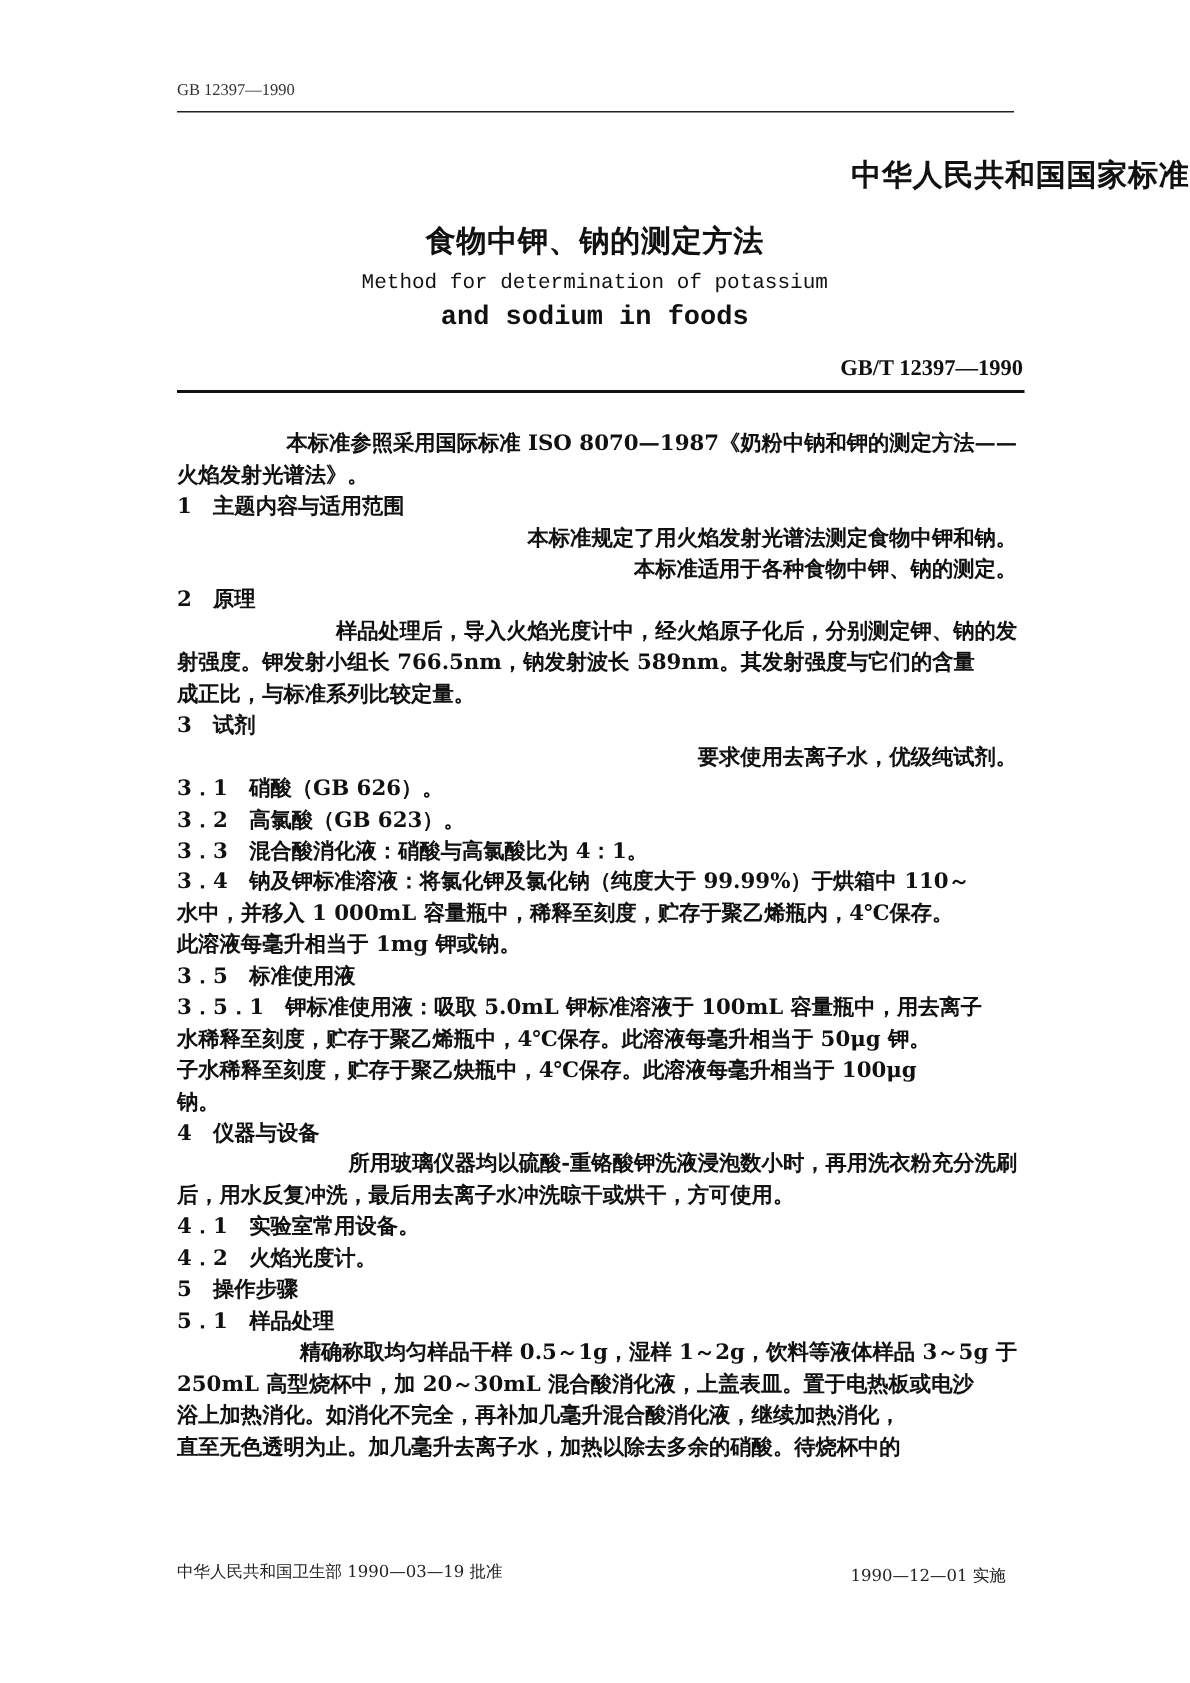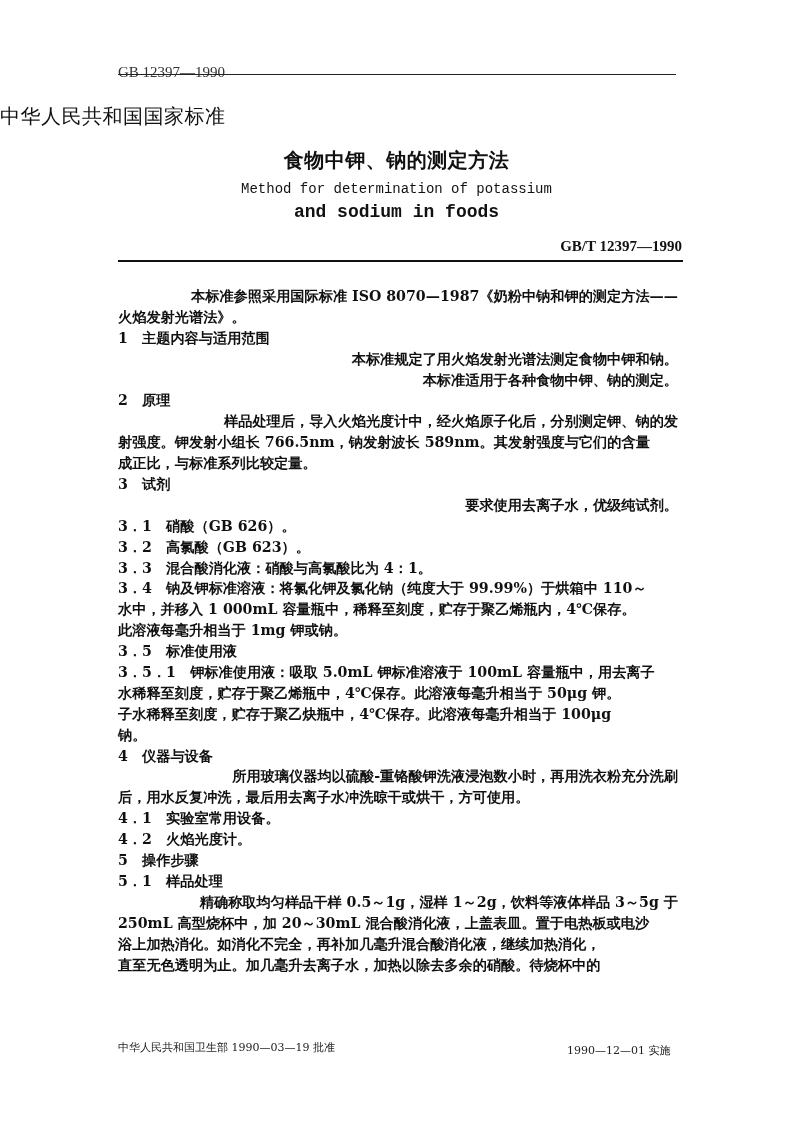--- a/index.html
+++ b/index.html
@@ -1,19 +1,19 @@
 <!DOCTYPE html>
 <html><head>
 <meta charset="utf-8">
 <style>
   html, body { margin:0; padding:0; background:#ffffff; }
   body { width:793px; height:1122px; position:relative; overflow:hidden; color:#111; font-family:"DejaVu Serif","Liberation Serif",serif; }
-  .hdr-code { position:absolute; left:118px; top:64px; font-size:15px; color:#333; font-family:"Liberation Serif",serif; }
+  .hdr-code { position:absolute; left:118px; top:54px; font-size:11px; color:#333; font-family:"Liberation Serif",serif; }
   .rule-top { position:absolute; left:118px; top:74px; width:558px; height:1px; background:#222; }
-  .title1 { position:absolute; left:0; width:793px; top:103px; text-align:left; font-size:20px; font-weight:normal; letter-spacing:0.5px; }
+  .title1 { position:absolute; left:0; width:793px; top:103px; text-align:right; font-size:20px; font-weight:bold; letter-spacing:0.5px; }
   .title2 { position:absolute; left:0; width:793px; top:147px; text-align:center; font-size:20px; font-weight:bold; letter-spacing:0.5px; }
   .en1 { position:absolute; left:0; width:793px; top:181px; text-align:center; font-size:14px; font-weight:normal; font-family:"Liberation Mono","DejaVu Sans Mono",monospace; }
   .en2 { position:absolute; left:0; width:793px; top:202px; text-align:center; font-size:18px; font-weight:bold; font-family:"Liberation Mono","DejaVu Sans Mono",monospace; }
   .std-code { position:absolute; right:111px; top:238px; font-size:15px; font-weight:bold; font-family:"Liberation Serif",serif; }
   .rule-thick { position:absolute; left:118px; top:260px; width:565px; height:2px; background:#111; }
   .body { position:absolute; left:118px; top:286px; width:560px; }
   .line { font-size:14.2px; line-height:20.9px; height:20.9px; white-space:nowrap; font-weight:bold; overflow:visible; }
   .indent { padding-left:32px;text-align:right; }
   .footer-left { position:absolute; left:118px; top:1040px; font-size:11px; color:#222; }
   .footer-right { position:absolute; left:567px; top:1015px; font-size:11px; color:#222;margin-top:28px; }

